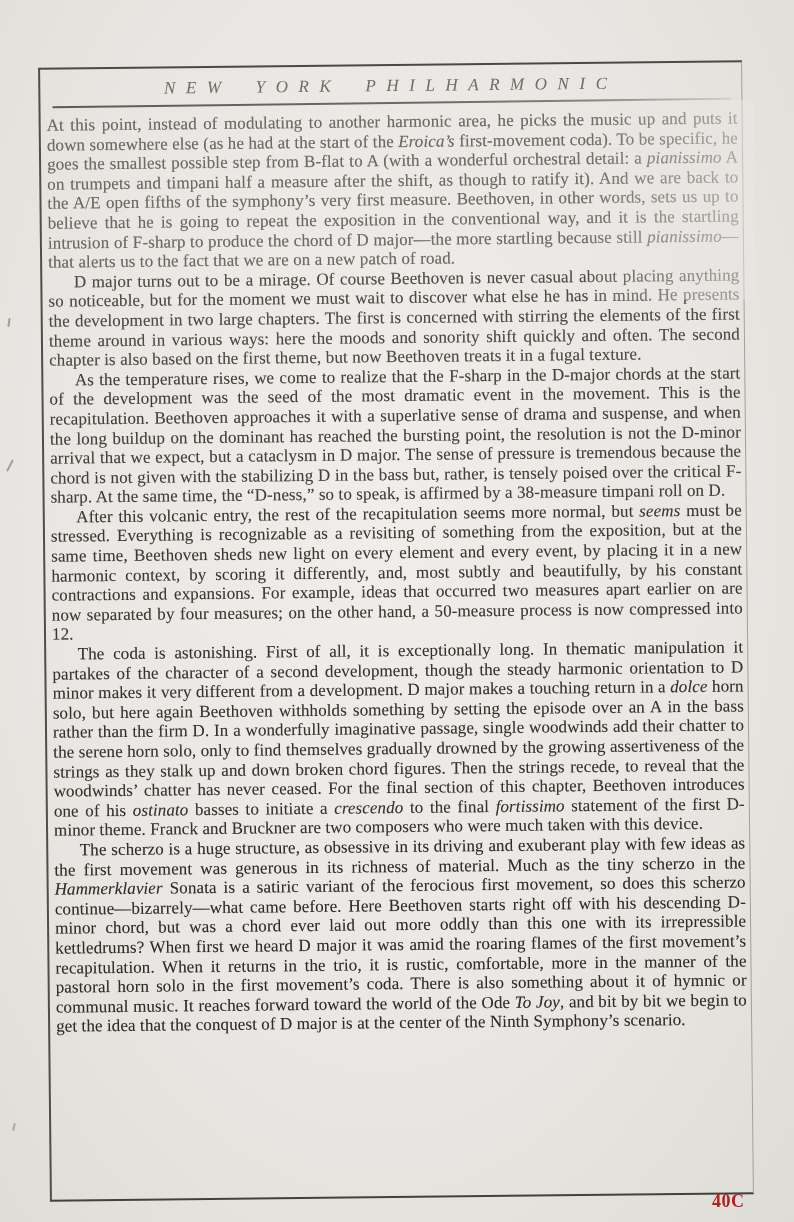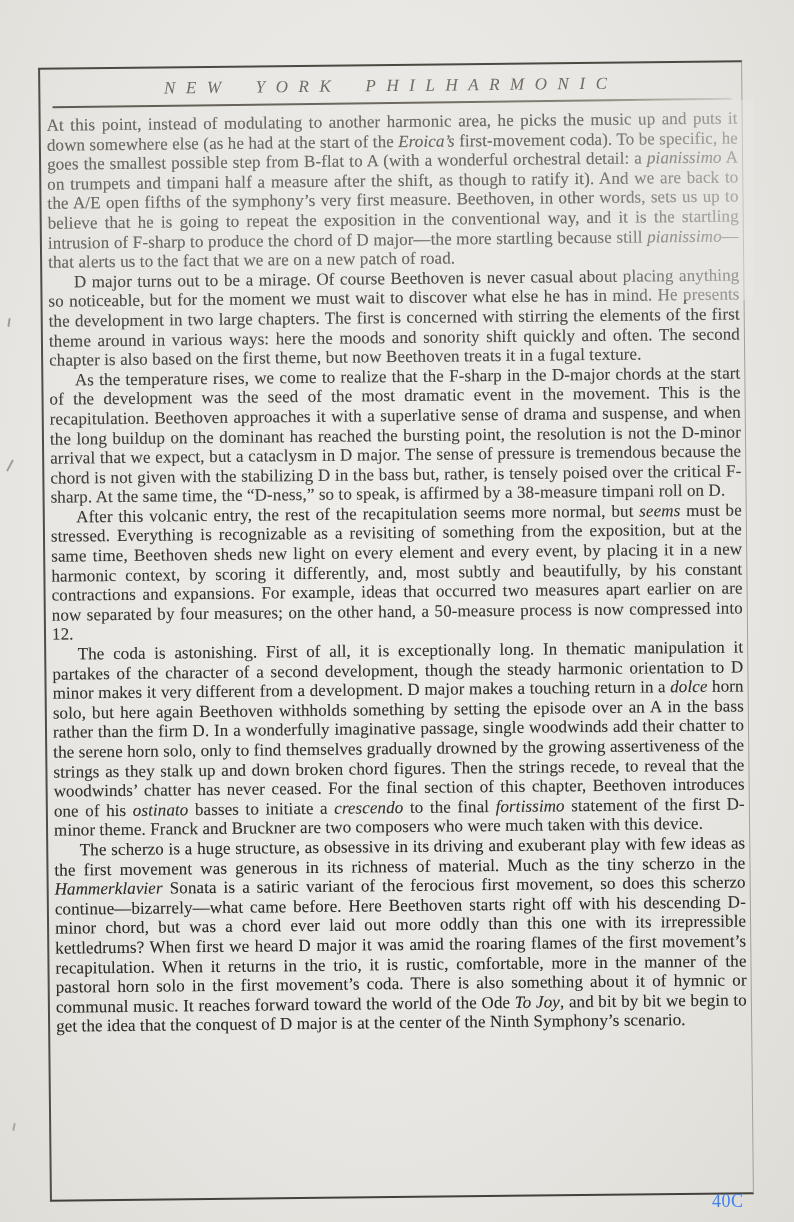--- a/index.html
+++ b/index.html
@@ -68,22 +68,22 @@
   .para:nth-child(4) { color: #3c3831; }
   .para:nth-child(5) { color: #36322c; }
   .para:nth-child(6) { color: #2f2b26; }
   .para em { font-style: italic; }
 
   .page-number {
     position: absolute;
     left: 712px;
     top: 1191px;
     font-size: 18px;
-    font-weight: normal;
-    color: #3b82f6;
+    font-weight: bold;
+    color: #b91c1c;
     letter-spacing: 0.5px;
   }
 
   .scan-fade {
     position: absolute;
     right: 40px;
     top: 100px;
     width: 165px;
     height: 200px;
     background: linear-gradient(100deg, rgba(233,231,227,0) 0%, rgba(233,231,227,0.5) 78%);

